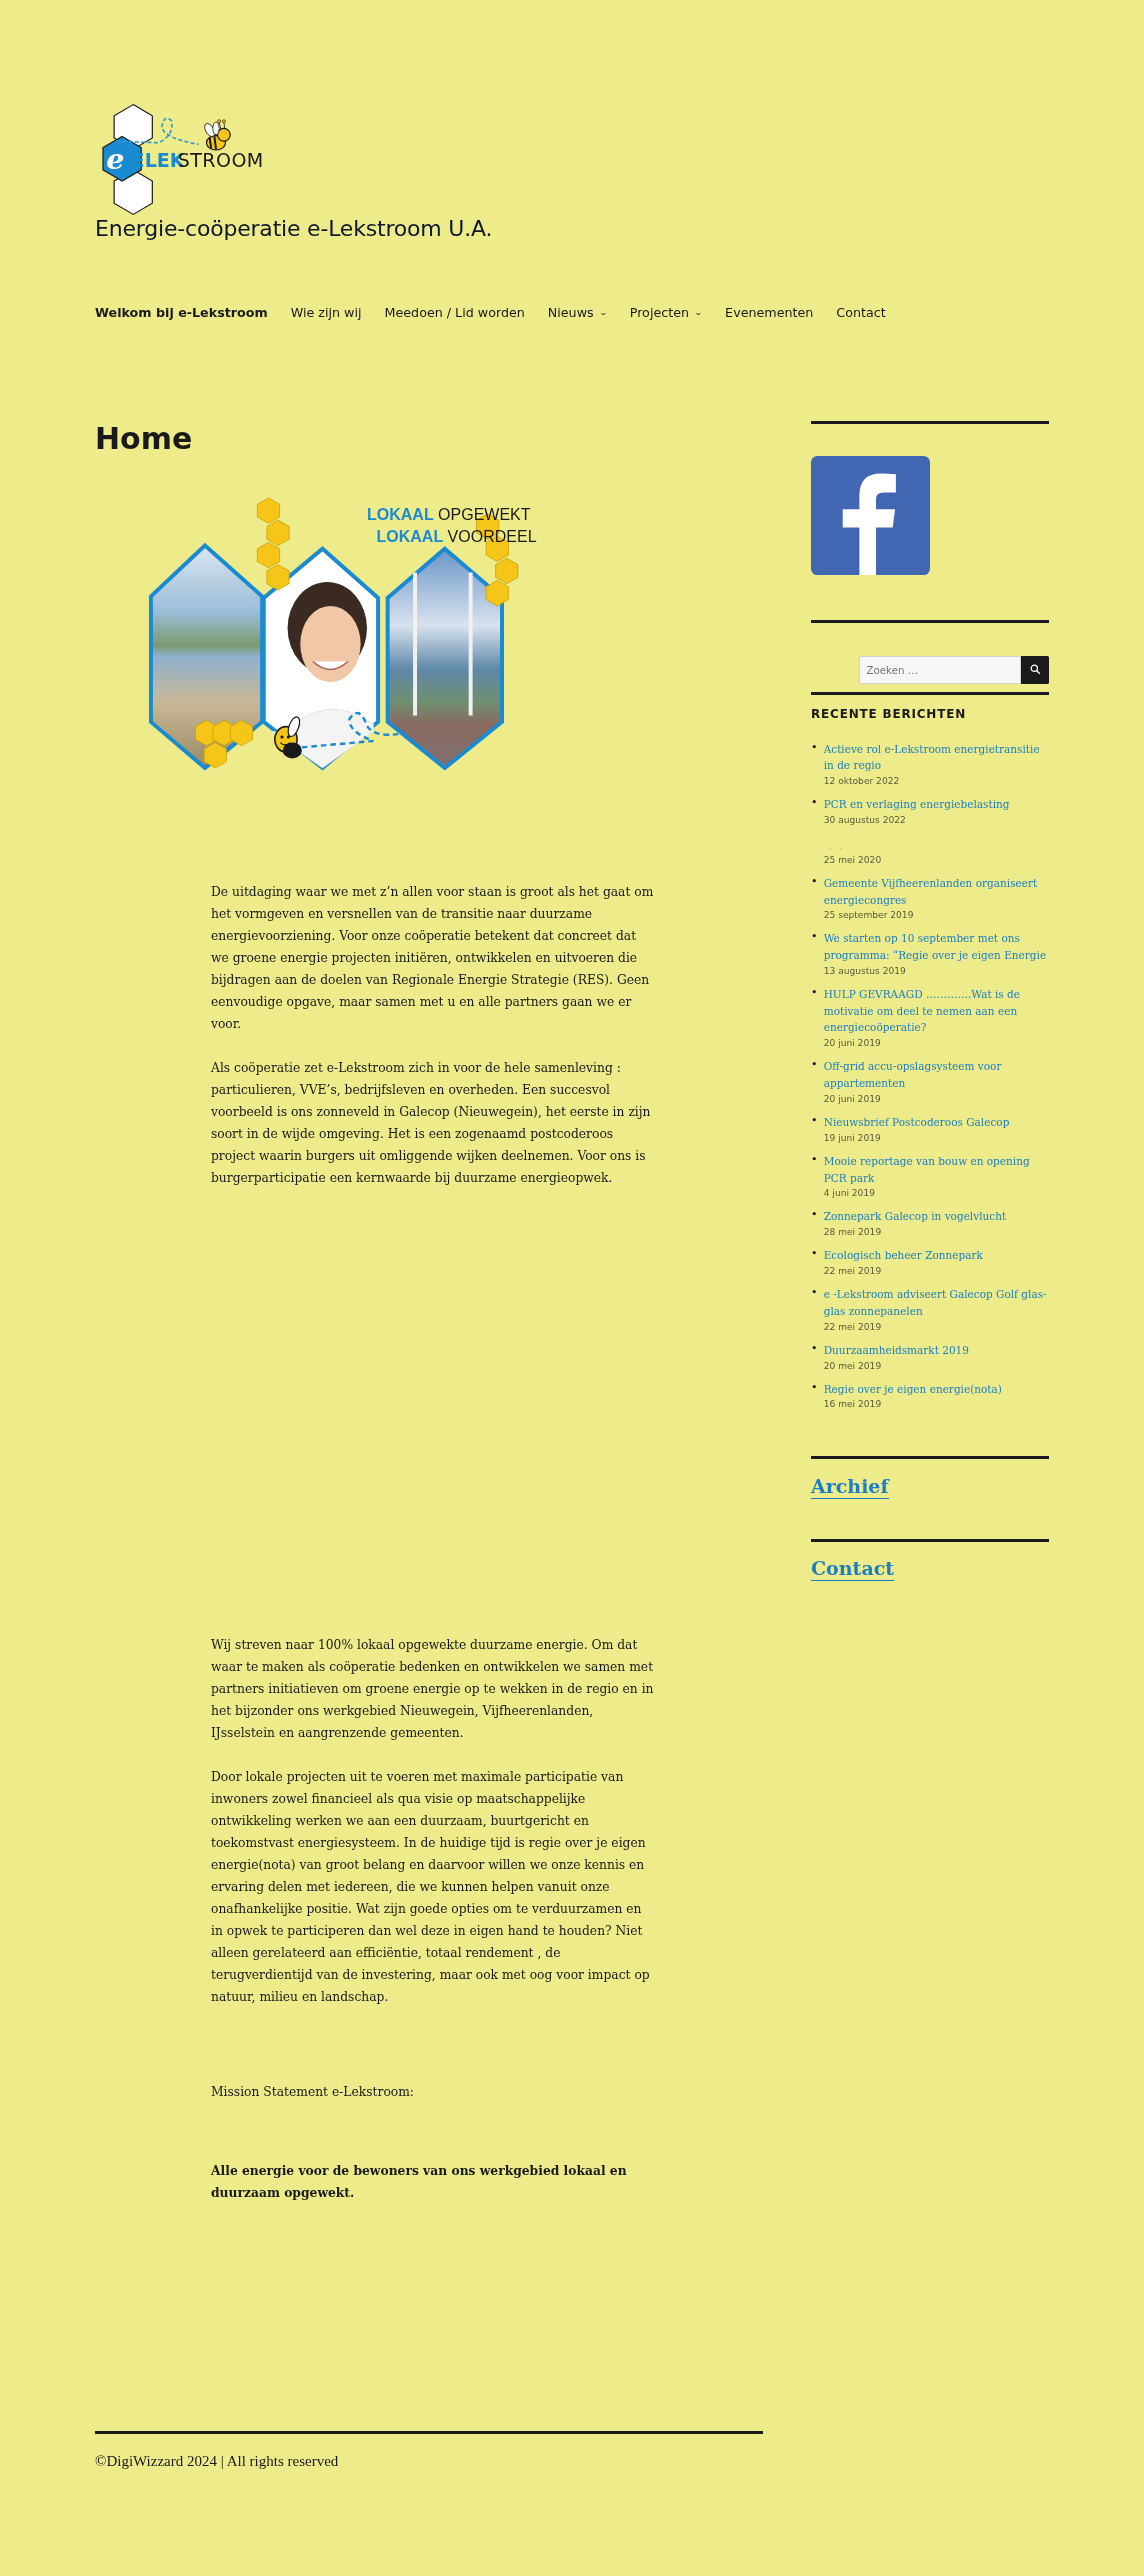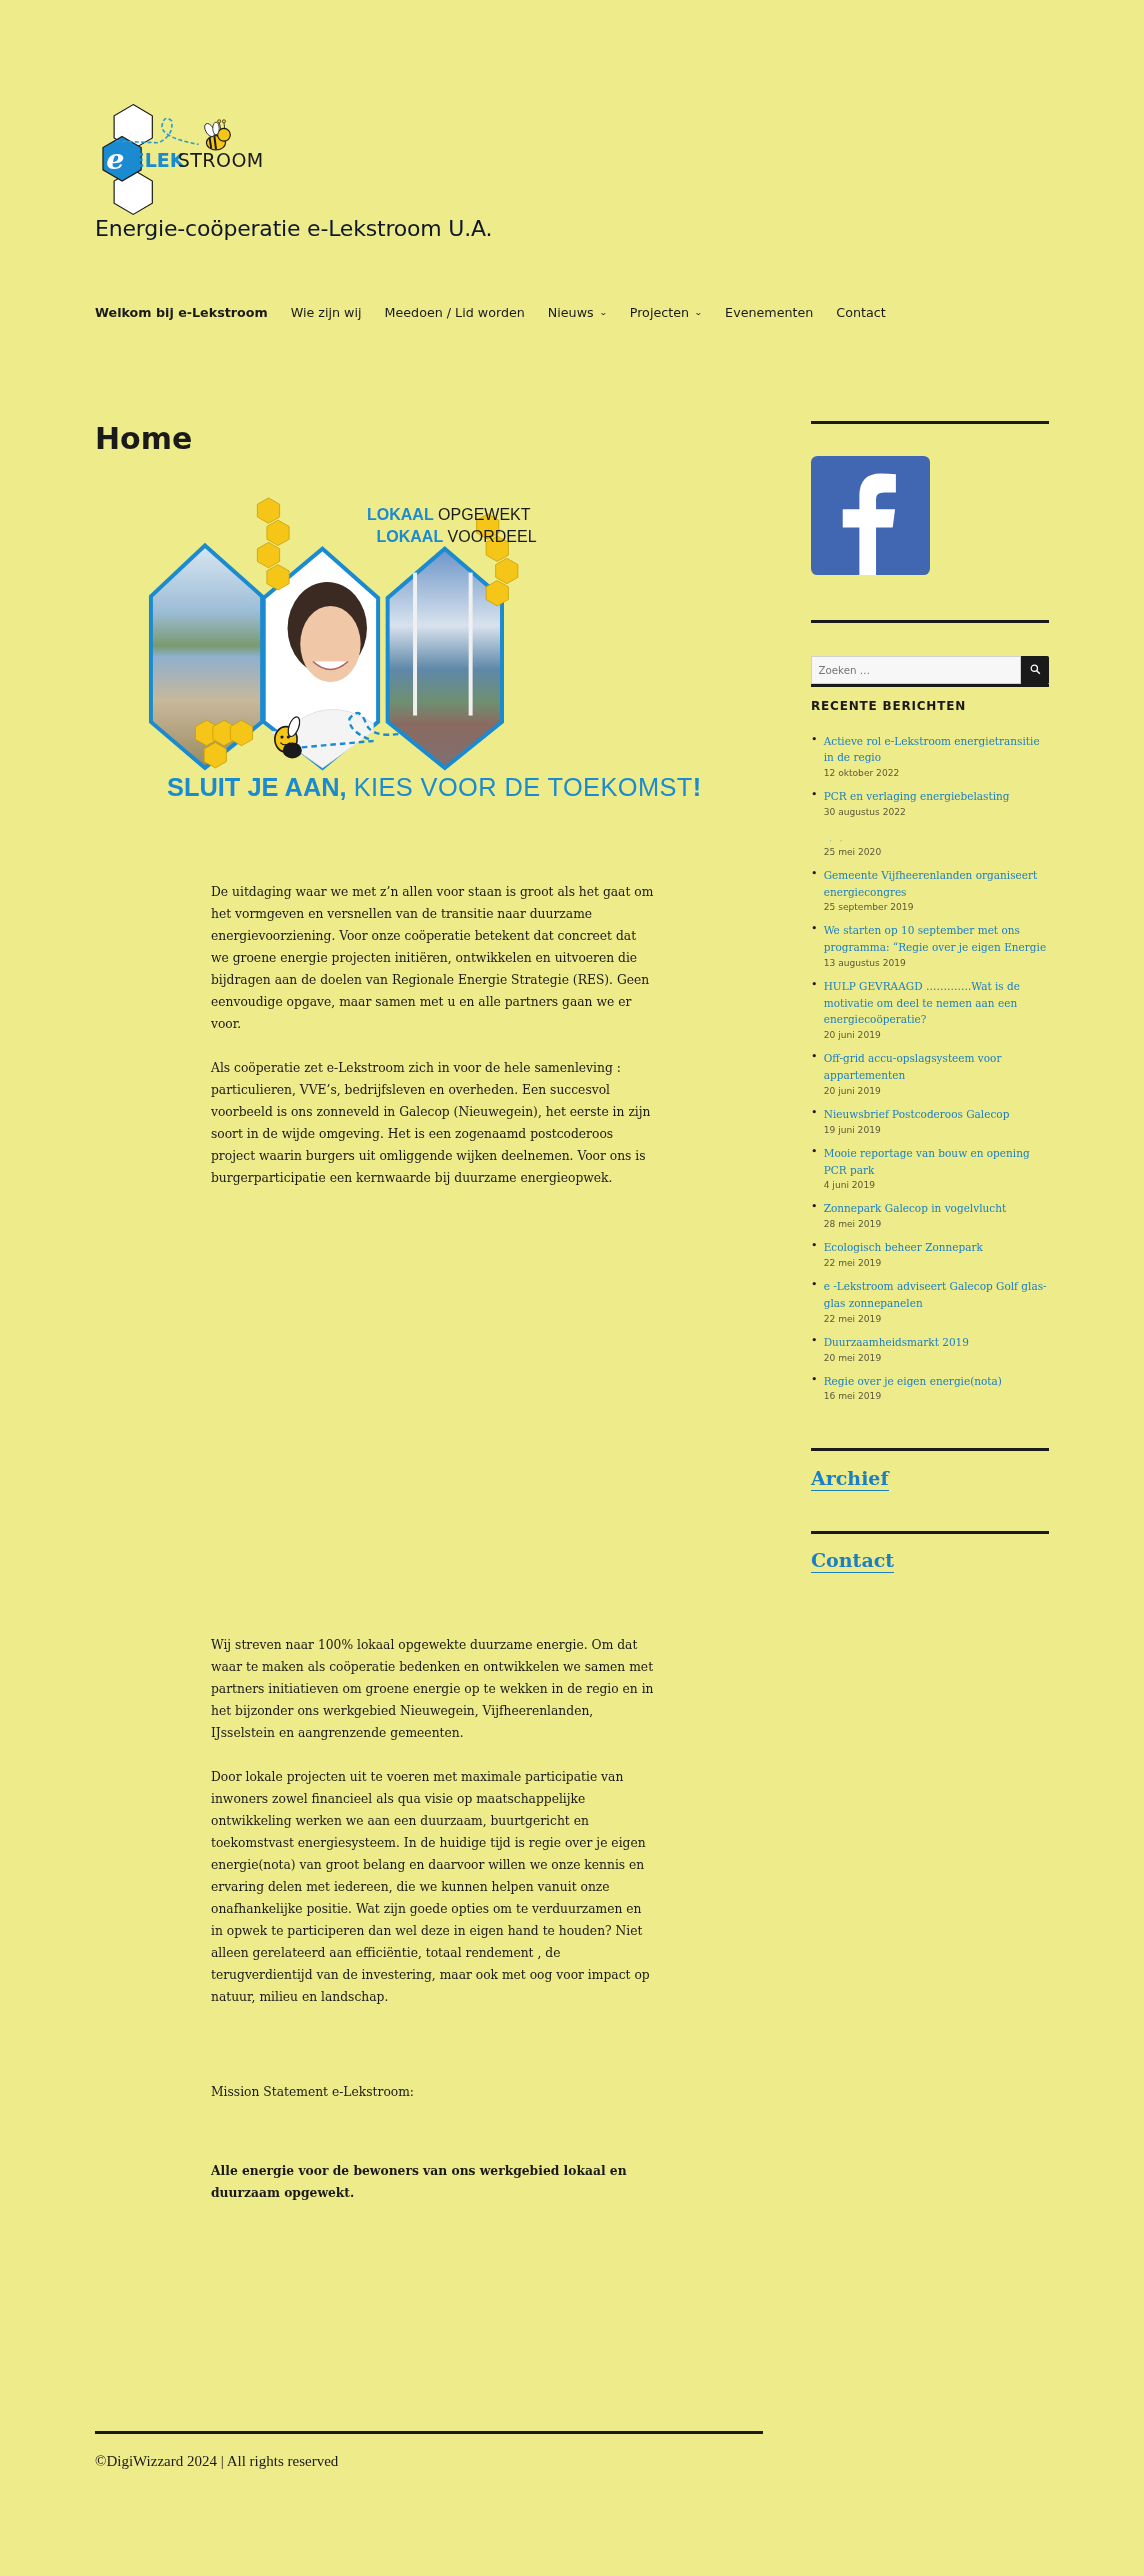--- a/index.html
+++ b/index.html
@@ -61,21 +61,21 @@
   .sidebar { position: absolute; left: 811px; width: 238px; top: 421px; }
   .widget { border-top: 3.2px solid #1a1a1a; }
   .widget-title {
     font-family: "DejaVu Sans", sans-serif; font-weight: bold; font-size: 12px;
     letter-spacing: 0.8px; text-transform: uppercase; color: #1a1a1a;
   }
   .fb-box {
     width: 119px; height: 119px; background: #4267b2; border-radius: 6.4px; margin-top: 16px;
     position: relative; overflow: hidden; display: block;
   }
-  .search-form { display: flex; margin-top: 16px; height: 28px; }
+  .search-form { display: flex; margin-top: 16px; height: 36px; margin-left: 48px; }
   .search-input {
     flex: 1; height: 28px; border: 0.8px solid #d1d1d1; background: #f7f7f7;
     font-family: "DejaVu Sans", sans-serif; font-size: 10.3px; padding: 0 6.4px; color: #666;
   }
   .search-btn {
     width: 28px; height: 28px; background: #1a1a1a; border: none; border-radius: 0 1.6px 1.6px 0;
     display: flex; align-items: center; justify-content: center;
   }
   .posts { list-style: none; margin-top: 20px; }
   .posts li { position: relative; padding-left: 12.7px; margin-bottom: 7.2px; }
@@ -217,23 +217,20 @@
       <circle cx="15" cy="27" r="2" fill="#1a1a1a"></circle>
         <circle cx="23" cy="27" r="2" fill="#1a1a1a"></circle>
       <path d="M13,34 Q19,40 25,34" fill="none" stroke="#1a1a1a" stroke-width="1.5"></path>
     </g>
     <path d="M200,320 L290,312 Q258,300 260,284 Q272,268 280,288 Q286,310 330,302" fill="none" stroke="#1a8bd0" stroke-width="3" stroke-dasharray="7,5"></path>
   </svg>
   <div class="hero-top">
     <div><b>LOKAAL</b> <span>OPGEWEKT</span></div>
     <div class="row2"><b>LOKAAL</b> <span>VOORDEEL</span></div>
   </div>
-  <div class="hero-bottom">
-    <b>SLUIT JE AAN,</b> <span class="thin">KIES VOOR DE TOEKOMST</span><b>!</b>
-  </div>
 </div>
 
 <div class="entry" style="top:881px;">
   <p>De uitdaging waar we met z’n allen voor staan is groot als het gaat om het vormgeven en versnellen van de transitie naar duurzame energievoorziening. Voor onze coöperatie betekent dat concreet dat we groene energie projecten initiëren, ontwikkelen en uitvoeren die bijdragen aan de doelen van Regionale Energie Strategie (RES). Geen eenvoudige opgave, maar samen met u en alle partners gaan we er voor.</p>
   <p>Als coöperatie zet e-Lekstroom zich in voor de hele samenleving  : particulieren, VVE’s, bedrijfsleven en overheden. Een succesvol voorbeeld is ons zonneveld in Galecop (Nieuwegein), het eerste in zijn soort in de wijde omgeving. Het is een zogenaamd postcoderoos project waarin burgers uit omliggende wijken  deelnemen. Voor ons is burgerparticipatie een kernwaarde bij duurzame energieopwek.</p>
 </div>
 
 <div class="entry" style="top:1634px;">
   <p>Wij streven naar 100% lokaal opgewekte duurzame energie. Om dat waar te maken als coöperatie bedenken en ontwikkelen we samen met partners initiatieven om groene energie op te wekken in de regio en in het bijzonder ons werkgebied Nieuwegein, Vijfheerenlanden, IJsselstein en aangrenzende gemeenten.</p>
   <p>Door lokale projecten uit te voeren met maximale participatie van inwoners zowel financieel als qua visie op maatschappelijke ontwikkeling werken we aan een duurzaam, buurtgericht en toekomstvast energiesysteem. In de huidige tijd is regie over je eigen energie(nota)  van groot belang en daarvoor willen we onze kennis en ervaring delen met iedereen, die we kunnen helpen vanuit onze onafhankelijke positie. Wat zijn goede opties om te verduurzamen en in opwek te participeren dan wel deze in eigen hand te houden? Niet alleen gerelateerd aan efficiëntie,  totaal rendement , de terugverdientijd van de investering, maar ook met oog voor impact op natuur, milieu en landschap.</p>

